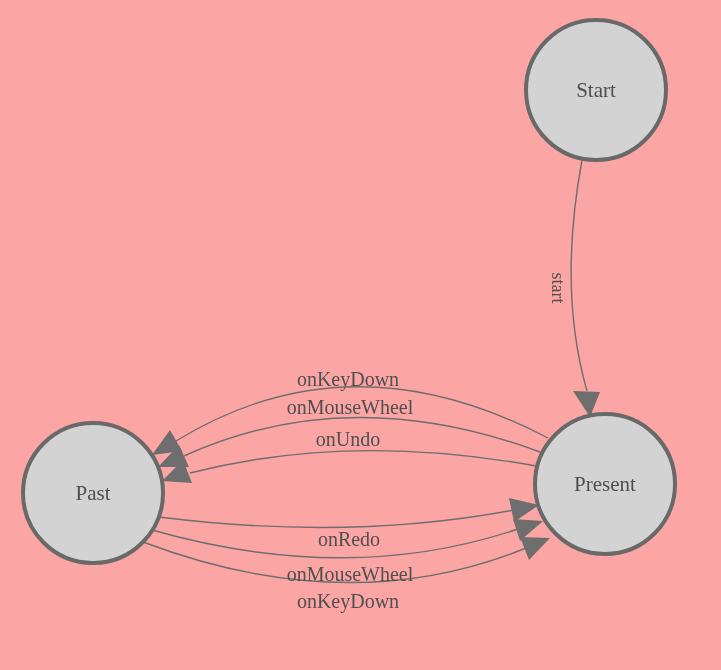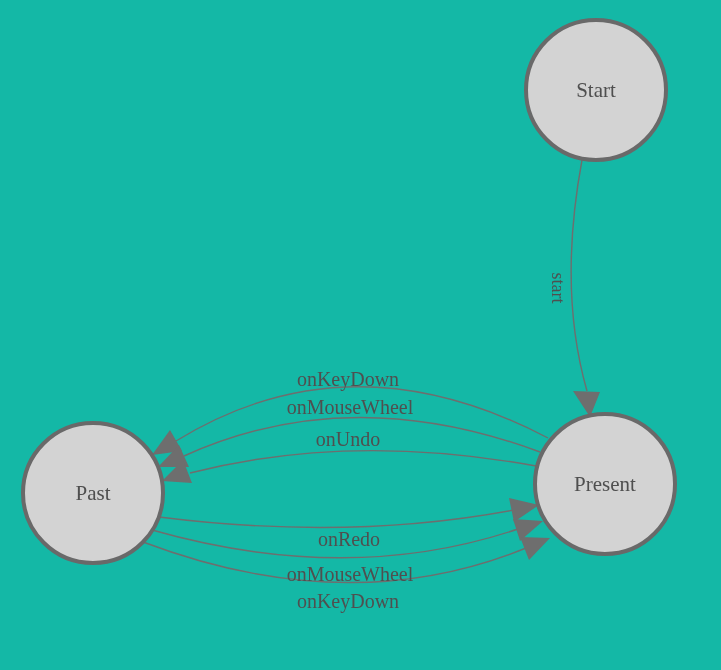--- a/index.html
+++ b/index.html
@@ -4,21 +4,21 @@
 <style>
   html, body {
     margin: 0;
     padding: 0;
     background: #ffffff;
   }
   .canvas {
     position: relative;
     width: 721px;
     height: 670px;
-    background: #14b8a6;
+    background: #fca5a5;
     overflow: hidden;
   }
   svg { display: block; }
   .edge-line {
     fill: none;
     stroke: #6e6e6e;
     stroke-width: 1.4;
   }
   .arrow {
     stroke: none;

